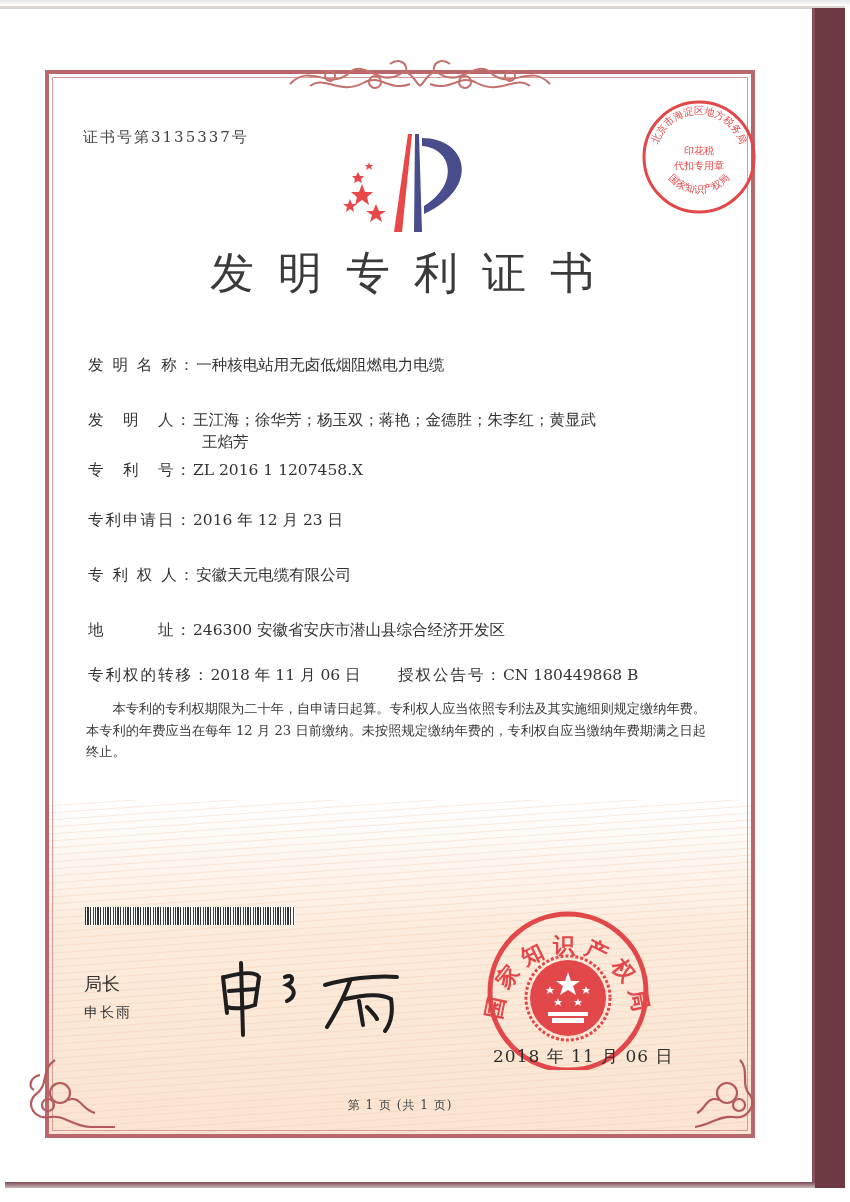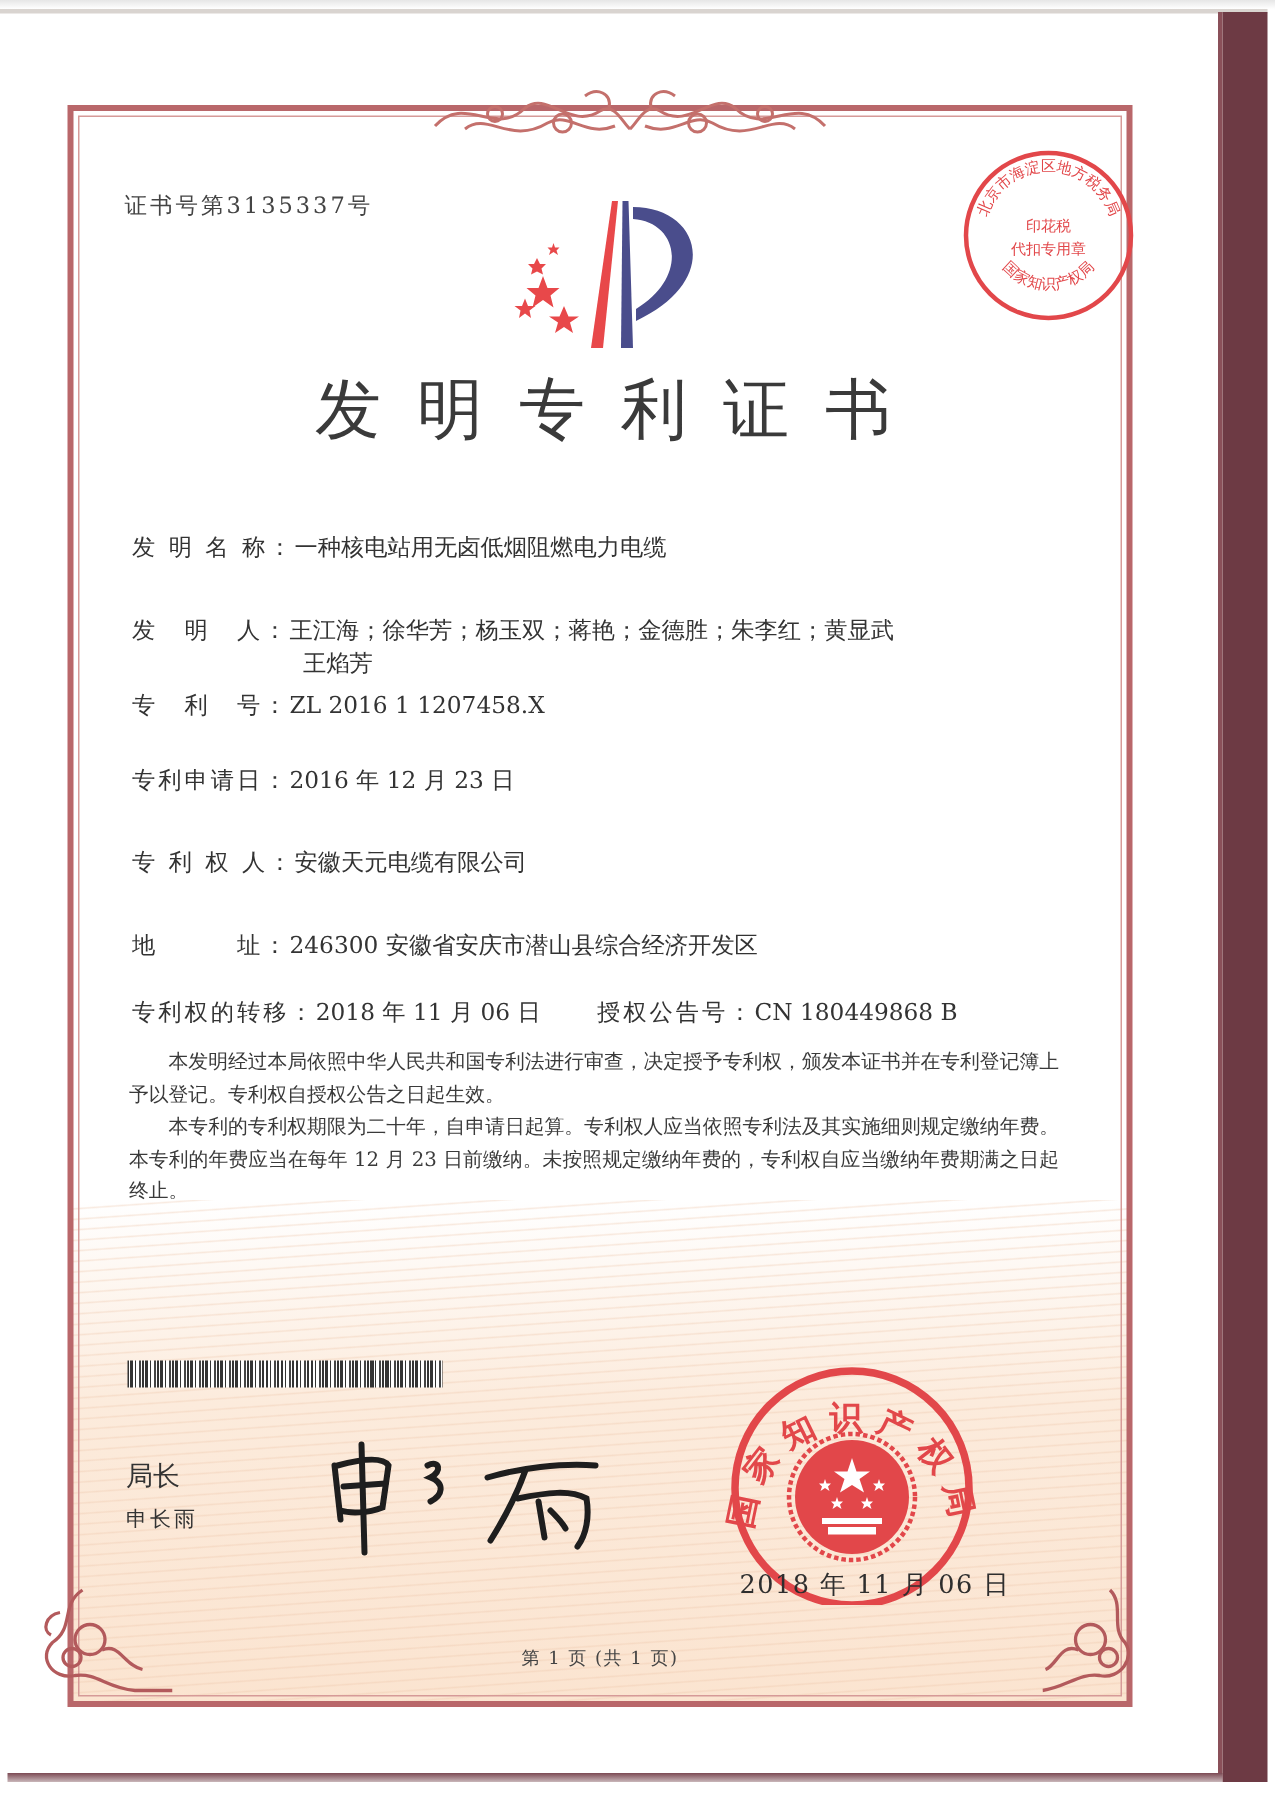--- a/index.html
+++ b/index.html
@@ -172,21 +172,20 @@
   <span class="lab">地　　　址：</span><span class="val">246300 安徽省安庆市潜山县综合经济开发区</span>
 </div>
 <div class="field f-pubdate">
   <span class="lab">专利权的转移：</span><span class="val">2018 年 11 月 06 日</span>
 </div>
 <div class="f-pubno">
   <span class="lab" style="letter-spacing:2px">授权公告号：</span><span class="val">CN 180449868 B</span>
 </div>
 
 <div class="para p1">
-  <p>本发明经过本局依照中华人民共和国专利法进行审查，决定授予专利权，颁发本证书并在专利登记簿上予以登记。专利权自授权公告之日起生效。</p>
   <p>本专利的专利权期限为二十年，自申请日起算。专利权人应当依照专利法及其实施细则规定缴纳年费。本专利的年费应当在每年 12 月 23 日前缴纳。未按照规定缴纳年费的，专利权自应当缴纳年费期满之日起终止。</p>
 </div>
 
 <div class="barcode"></div>
 
 <div class="director-title">局长</div>
 <div class="director-name">申长雨</div>
 
 <div class="signature">
   <svg width="190" height="85" viewBox="0 0 190 85">

